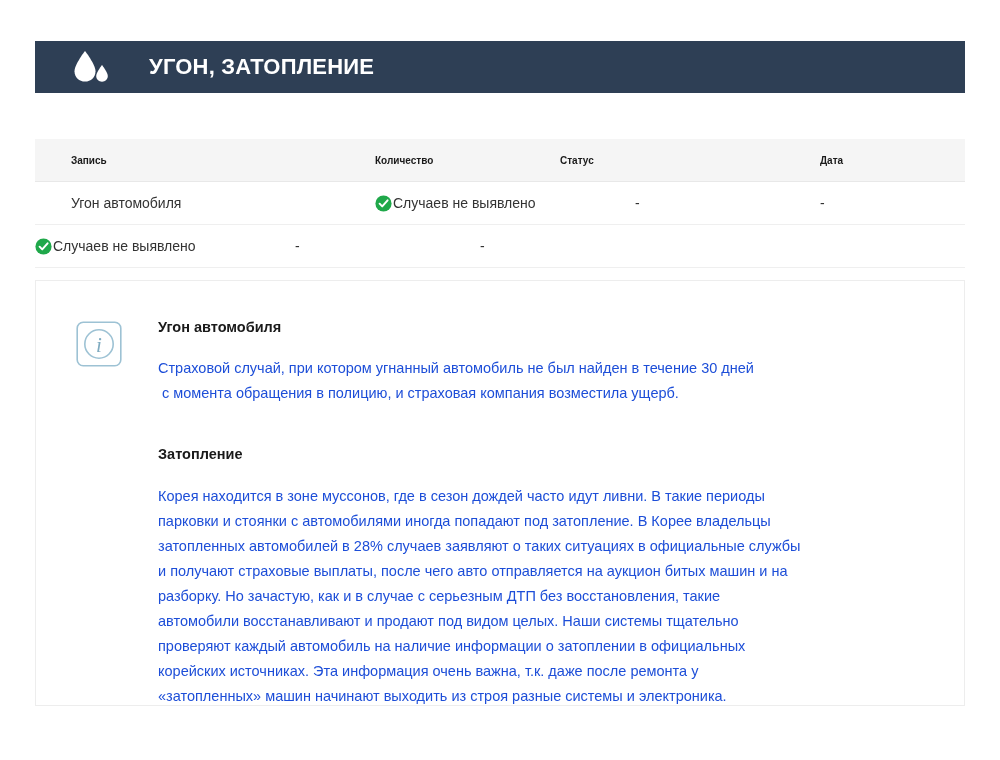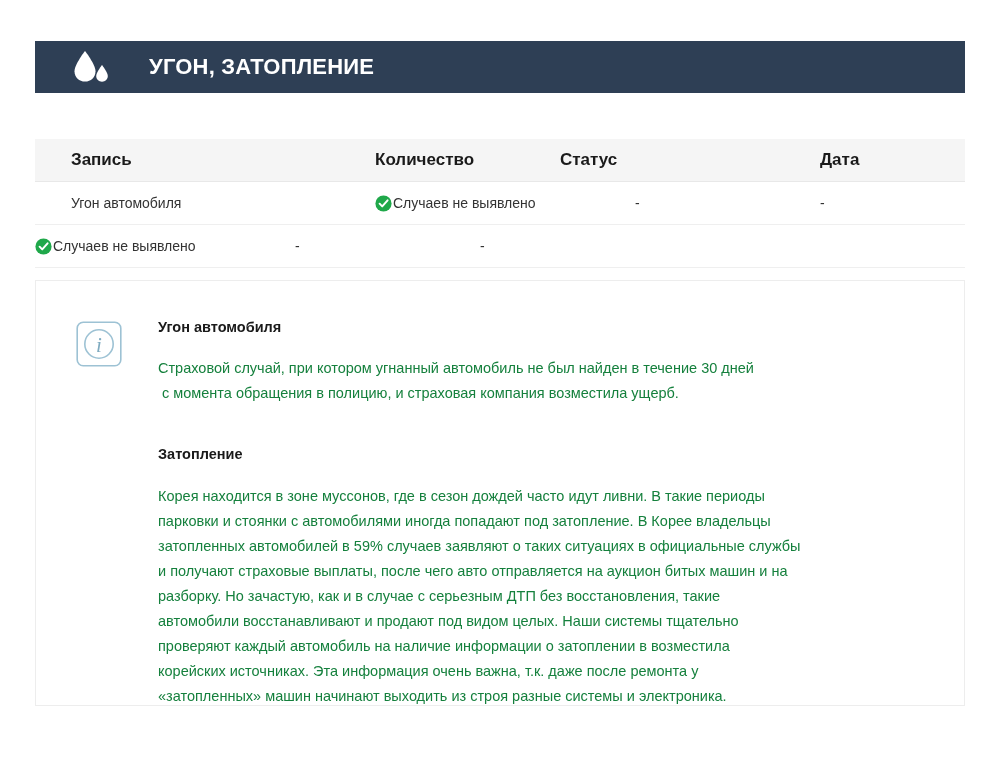--- a/index.html
+++ b/index.html
@@ -64,21 +64,21 @@
     display: flex;
     align-items: center;
     box-sizing: border-box;
   }
   .table-head {
     height: 43px;
     background: #f5f5f5;
     border-bottom: 1px solid #e8e8e8;
   }
   .table-head .cell {
-    font-size: 17px;
+    font-size: 10px;
     font-weight: bold;
     color: #1a1a1a;
   }
   .table-body-row {
     height: 43px;
     background: #ffffff;
     border-bottom: 1px solid #efefef;
   }
   .table-body-row .cell {
     font-size: 14px;
@@ -135,21 +135,21 @@
     font-size: 14.5px;
     font-weight: bold;
     color: #1a1a1a;
     margin: 0 0 20px 0;
     line-height: 1.2;
   }
   .info-heading.second { margin-top: 40px; }
 
   .info-para {
     font-size: 14.5px;
-    color: #15803d;
+    color: #1d4ed8;
     line-height: 25px;
     margin: 0;
     max-width: 700px;
   }
   .info-para .line { display: block; white-space: nowrap; }
   .info-para .line.indent { padding-left: 4px; }
 </style>
 </head>
 <body>
 
@@ -227,25 +227,25 @@
         <h3 class="info-heading">Угон автомобиля</h3>
         <p class="info-para">
           <span class="line">Страховой случай, при котором угнанный автомобиль не был найден в течение 30 дней</span>
           <span class="line indent">с момента обращения в полицию, и страховая компания возместила ущерб.</span>
         </p>
 
         <h3 class="info-heading second">Затопление</h3>
         <p class="info-para">
           <span class="line">Корея находится в зоне муссонов, где в сезон дождей часто идут ливни. В такие периоды</span>
           <span class="line">парковки и стоянки с автомобилями иногда попадают под затопление. В Корее владельцы</span>
-          <span class="line">затопленных автомобилей в 59% случаев заявляют о таких ситуациях в официальные службы</span>
+          <span class="line">затопленных автомобилей в 28% случаев заявляют о таких ситуациях в официальные службы</span>
           <span class="line">и получают страховые выплаты, после чего авто отправляется на аукцион битых машин и на</span>
           <span class="line">разборку. Но зачастую, как и в случае с серьезным ДТП без восстановления, такие</span>
           <span class="line">автомобили восстанавливают и продают под видом целых. Наши системы тщательно</span>
-          <span class="line">проверяют каждый автомобиль на наличие информации о затоплении в возместила</span>
+          <span class="line">проверяют каждый автомобиль на наличие информации о затоплении в официальных</span>
           <span class="line">корейских источниках. Эта информация очень важна, т.к. даже после ремонта у</span>
           <span class="line">«затопленных» машин начинают выходить из строя разные системы и электроника.</span>
         </p>
 
       </div>
     </div>
   </div>
 
 </div>
 

